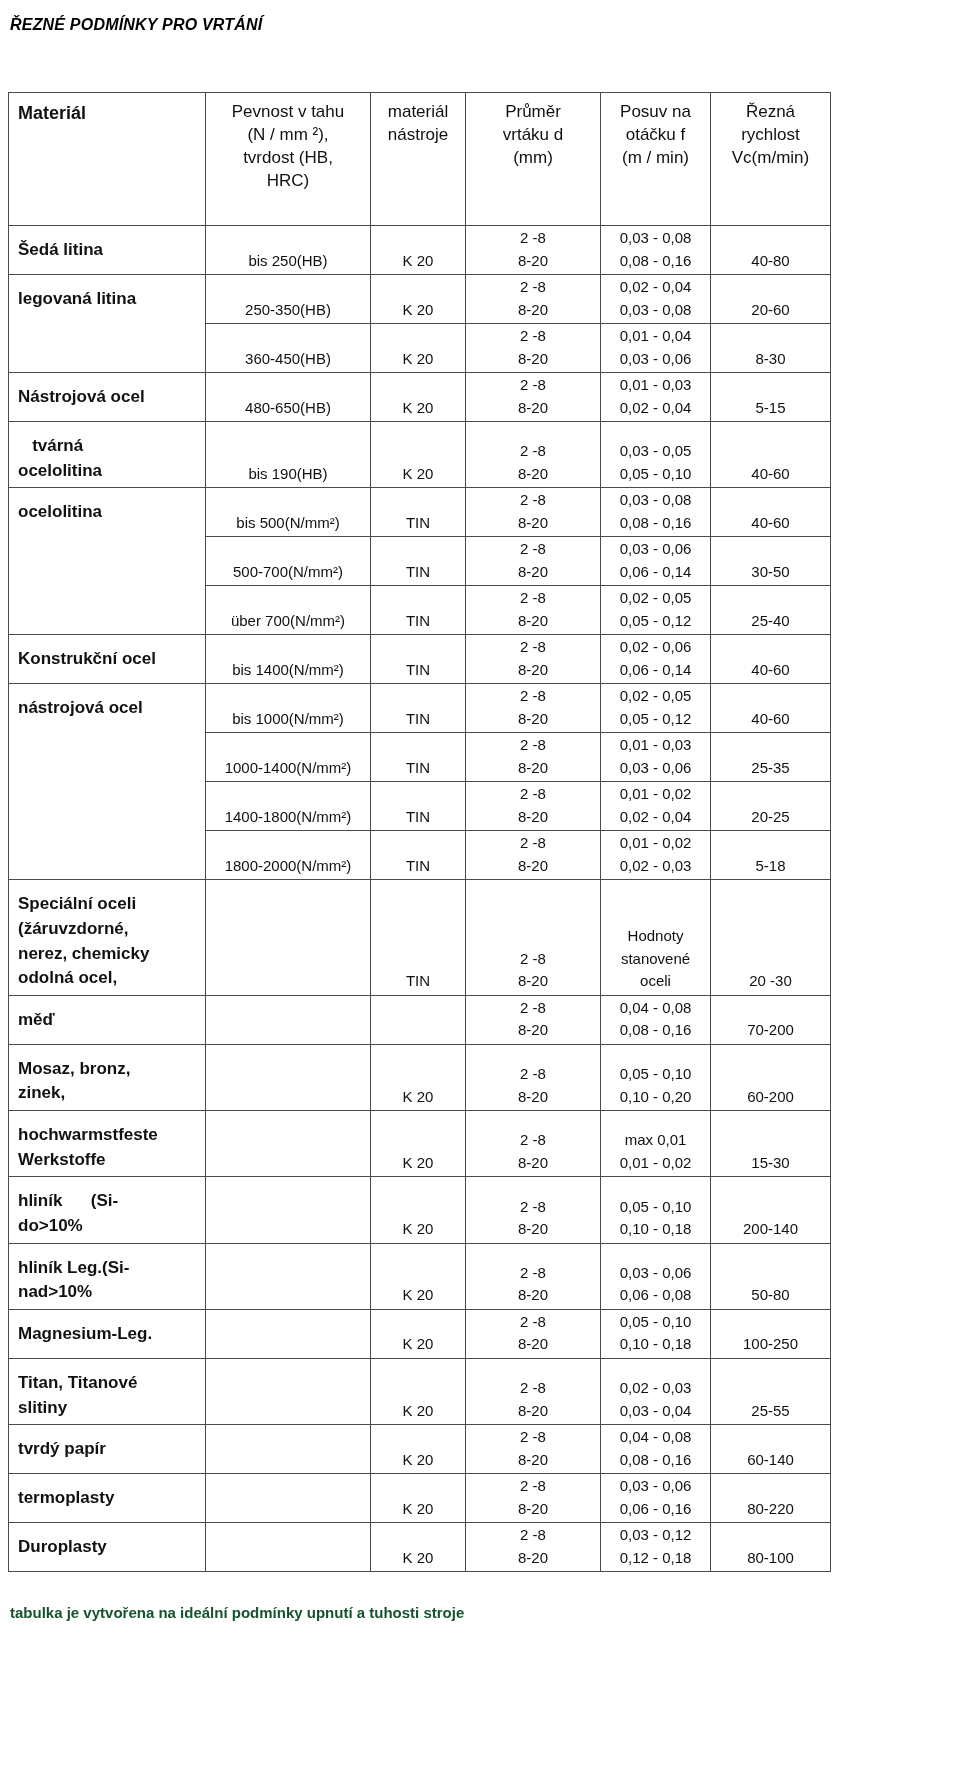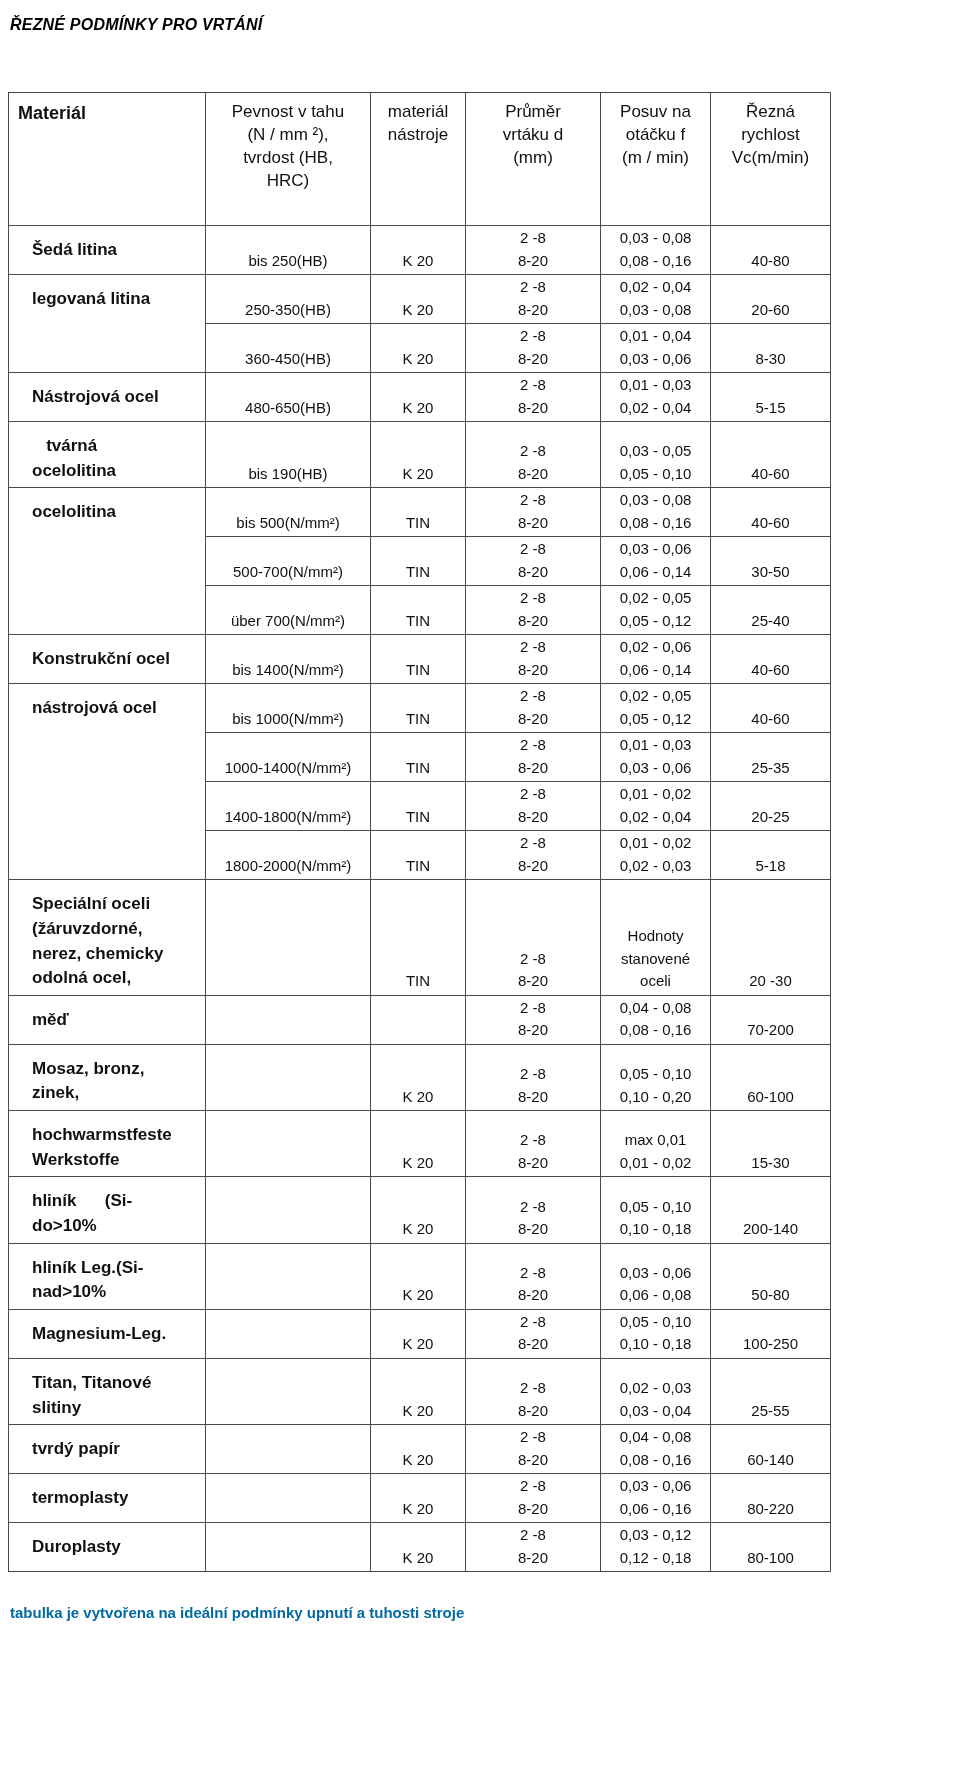--- a/index.html
+++ b/index.html
@@ -49,36 +49,36 @@
     font-weight: bold;
     font-size: 18px;
   }
 
   td.mat {
     font-weight: bold;
     font-size: 17px;
     line-height: 1.45;
     text-align: left;
     vertical-align: top;
-    padding: 12px 4px 4px 23px;
+    padding: 12px 4px 4px 9px;
     white-space: pre-wrap;
   }
   td.c {
     font-size: 15px;
     line-height: 1.5;
     text-align: center;
     vertical-align: bottom;
     padding: 1px 2px 2px 2px;
     white-space: pre-line;
   }
 
   p.footnote {
     font-weight: bold;
     font-size: 15px;
-    color: #0369a1;
+    color: #14532d;
     margin: 32px 0 0 2px;
   }
 </style>
 </head>
 <body>
 
 <div class="page">
 
   <h1 class="title">ŘEZNÉ PODMÍNKY PRO VRTÁNÍ</h1>
 
@@ -263,21 +263,21 @@
         </tr>
         <tr>
           <td class="mat">Mosaz, bronz,
 zinek,</td>
           <td class="c"></td>
           <td class="c">K 20</td>
           <td class="c">2 -8
 8-20</td>
           <td class="c">0,05 - 0,10
 0,10 - 0,20</td>
-          <td class="c">60-100</td>
+          <td class="c">60-200</td>
         </tr>
         <tr>
           <td class="mat">hochwarmstfeste
 Werkstoffe</td>
           <td class="c"></td>
           <td class="c">K 20</td>
           <td class="c">2 -8
 8-20</td>
           <td class="c">max  0,01
 0,01 - 0,02</td>

